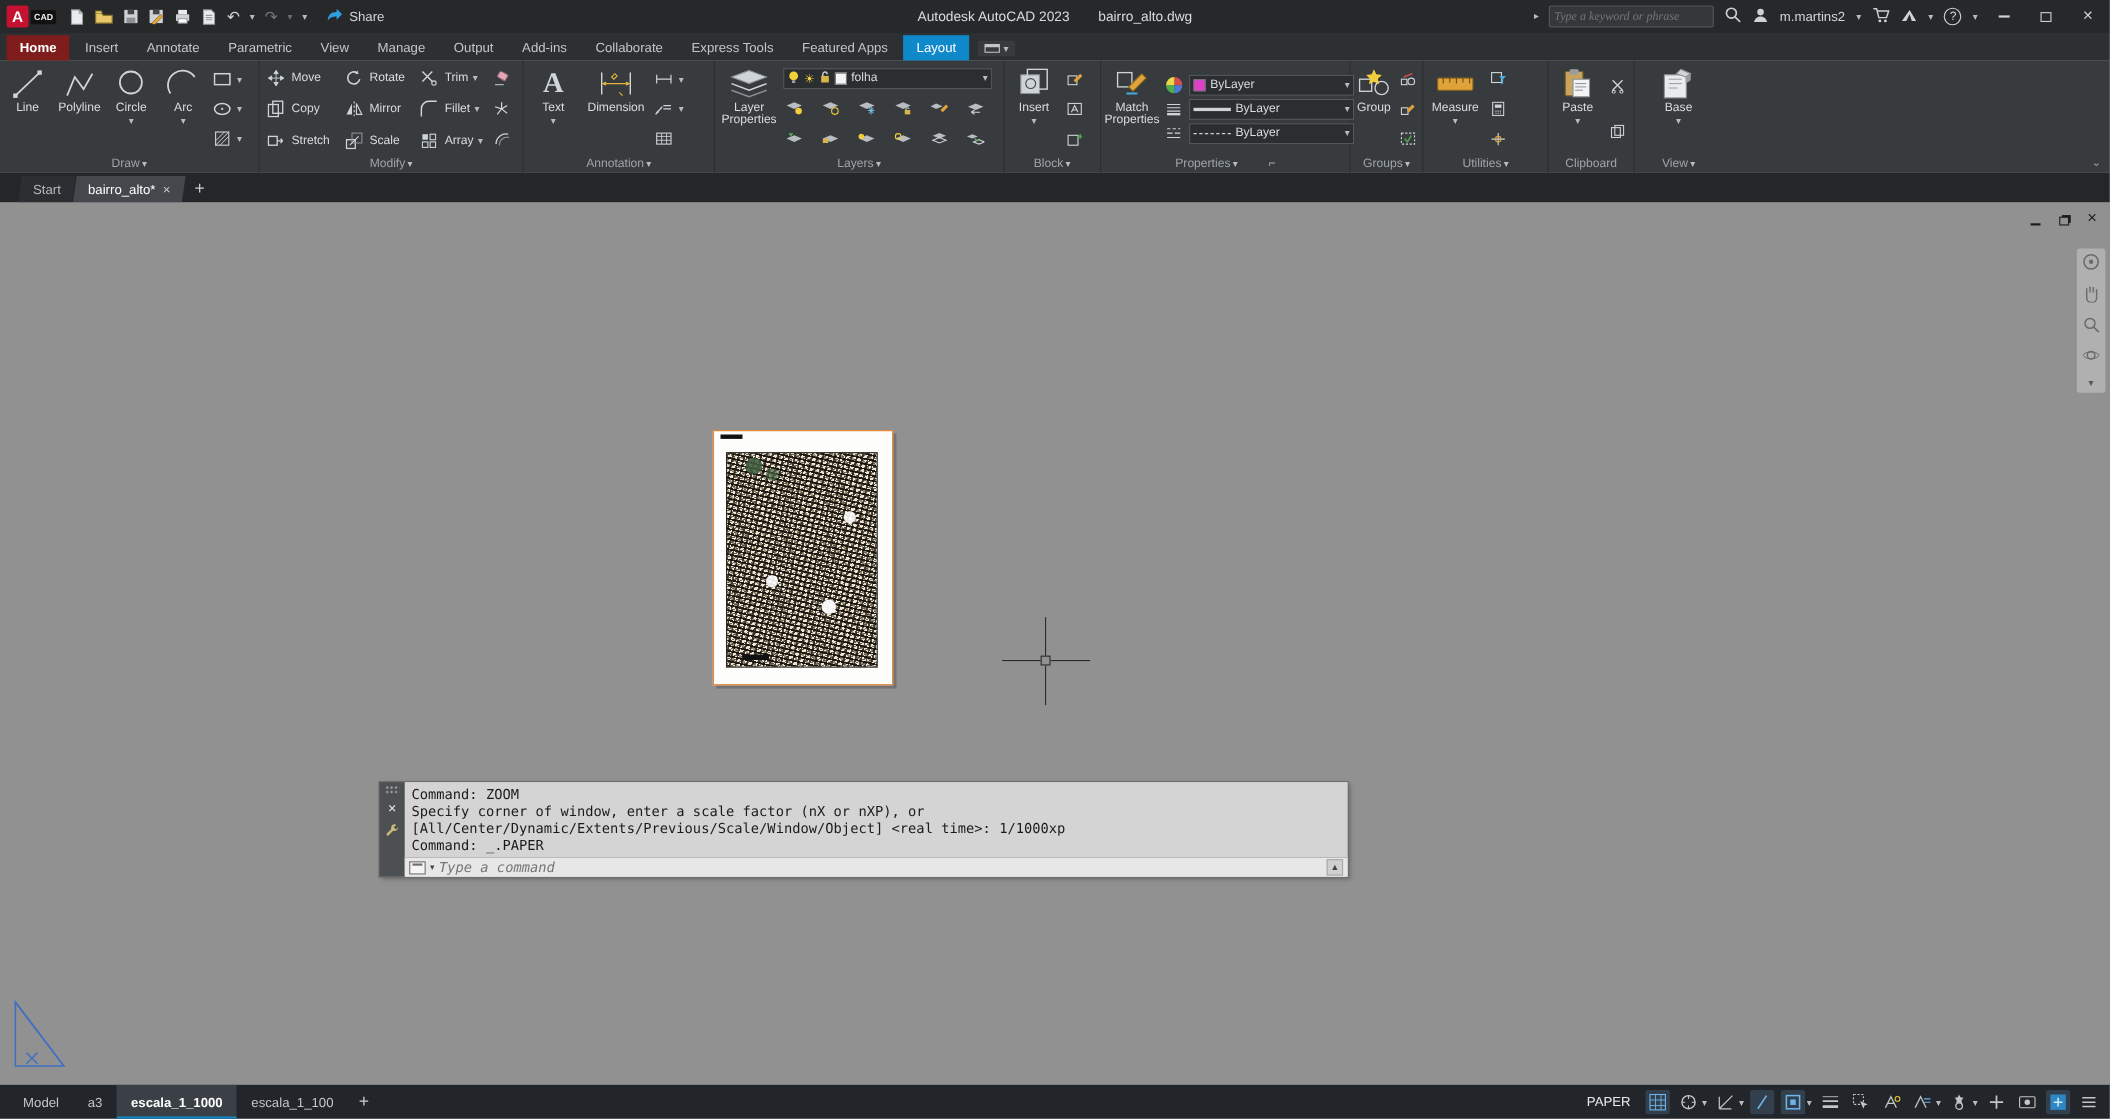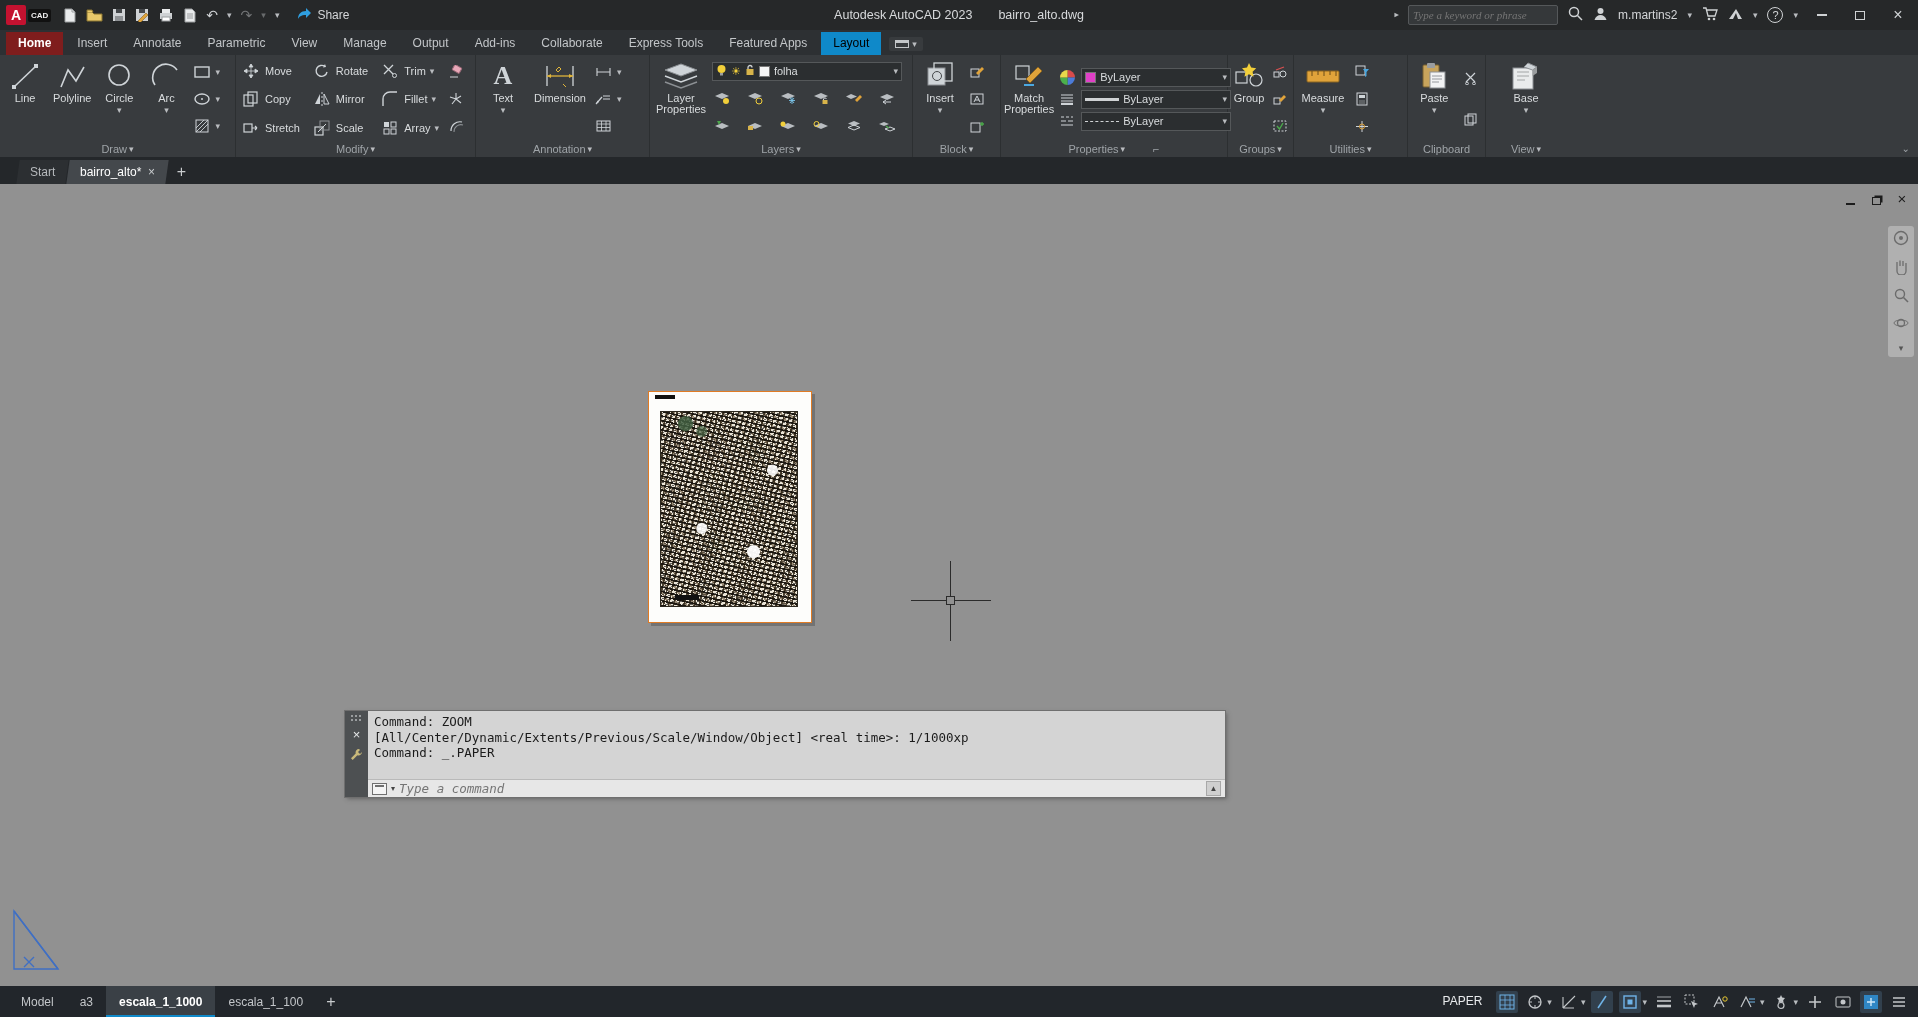--- a/index.html
+++ b/index.html
@@ -26,21 +26,21 @@
   .searchbox input { flex:1; background:transparent; border:0; outline:0; color:#bfc2c4; font-style:italic; font-size:11px; font-family:Liberation Serif, serif; }
   .winbtn { width:28px; height:22px; display:flex; align-items:center; justify-content:center; color:#cfd2d4; }
   .minbar { width:10px; height:2px; background:#cfd2d4; }
   .maxbox { width:10px; height:9px; border:1.5px solid #cfd2d4; }
   .helpq { width:16px; height:16px; border:1.5px solid #cfd2d4; border-radius:50%; font-size:11px; display:flex; align-items:center; justify-content:center; }
 
   
   #tabbar { height:25px; background:#2d3033; display:flex; align-items:flex-end; padding-left:6px; gap:2px; }
   .rtab { padding:4px 12px 5px; color:#c3c6c9; font-size:12px; cursor:default; }
   .rtab.active { background:#7f1d1d; color:#fff; font-weight:bold; }
-  .rtab.layout { background:#0f89c9; color:#000000; }
+  .rtab.layout { background:#0f89c9; color:#ffffff; }
   .ribbon-toggle { margin-left:6px; margin-bottom:4px; display:flex; align-items:center; gap:3px; background:#383b3e; padding:2px 6px; border-radius:2px; }
   .ribbon-toggle .bar { width:14px; height:8px; border:1px solid #c3c6c9; border-top-width:3px; }
 
   
   #ribbon { height:102px; background:#383b3e; display:flex; }
   .panel { border-right:1px solid #2c2f31; display:flex; flex-direction:column; padding:3px 3px 0; }
   .pbody { flex:1; display:flex; gap:3px; align-items:stretch; }
   .plabel { height:17px; display:flex; align-items:center; justify-content:center; color:#9fa4a8; font-size:11px; gap:2px; }
   .bigbtn { width:48px; display:flex; flex-direction:column; align-items:center; justify-content:flex-start; color:#d9dcde; font-size:11px; text-align:center; gap:1px; padding-top:2px; cursor:default; }
   .bigbtn .bic { height:32px; display:flex; align-items:center; justify-content:center; }
@@ -936,21 +936,21 @@
 
   <div class="cmdwin">
     <div class="cmd-strip">
       <span class="cmd-grip"></span>
       <span class="cmd-x">×</span>
       <span><svg width="13" height="13" viewBox="0 0 13 13">
             <path d="M9 1a3.5 3.5 0 0 0-3.3 4.6L1 10.3 2.7 12l4.7-4.7A3.5 3.5 0 0 0 12 4l-2 2-2-2 2-2z" fill="#c8b87a"></path>
           </svg></span>
     </div>
     <div class="cmd-main">
-      <div class="cmd-lines"><div>Command: ZOOM</div><div>[All/Center/Dynamic/Extents/Previous/Scale/Window/Object] &lt;real time&gt;: 1/1000xp</div><div>Command: _.PAPER</div></div>
+      <div class="cmd-lines"><div>Command: ZOOM</div><div>Specify corner of window, enter a scale factor (nX or nXP), or</div><div>[All/Center/Dynamic/Extents/Previous/Scale/Window/Object] &lt;real time&gt;: 1/1000xp</div><div>Command: _.PAPER</div></div>
       <div class="cmd-input">
         <span class="cmd-winbadge"></span>
         <span class="cmd-caret-d"></span>
         <input placeholder="Type a command" style="">
         <span class="cmd-scroll">▲</span>
       </div>
     </div>
   </div>
 </div>
 

